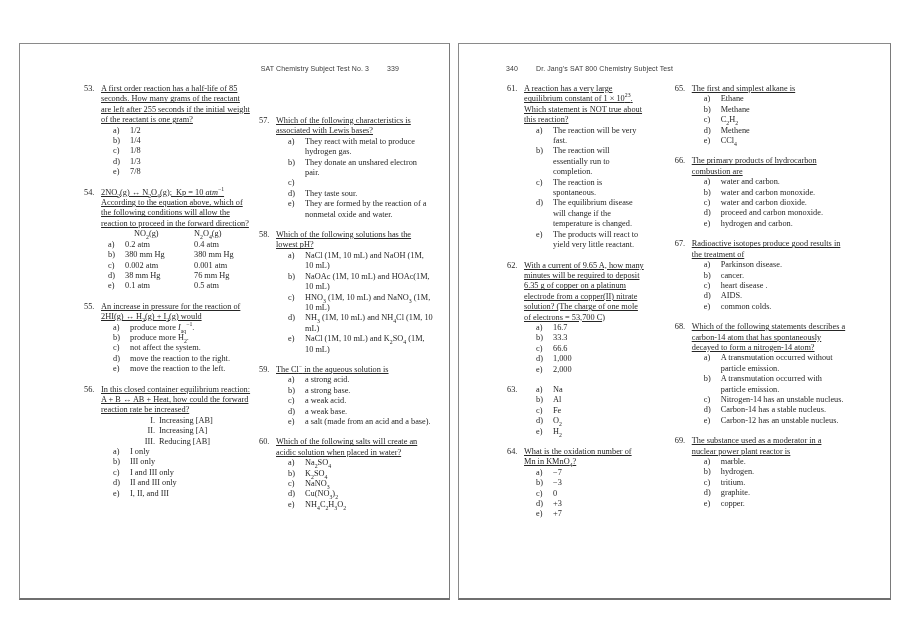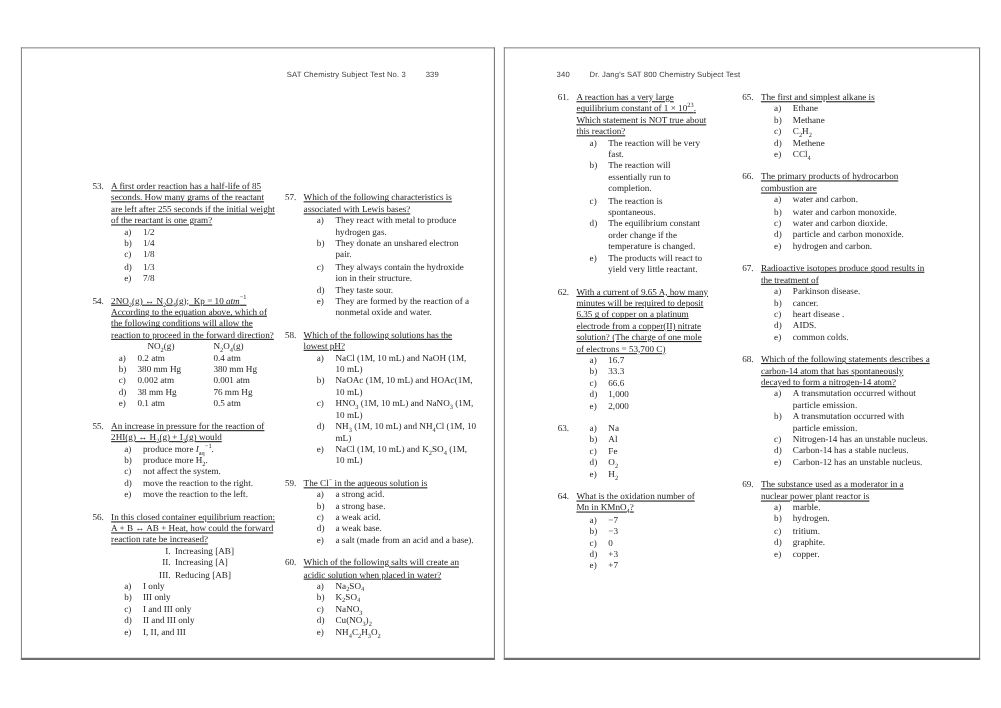--- a/index.html
+++ b/index.html
@@ -22,24 +22,24 @@
     font-size:7px;color:#3a3a3a;letter-spacing:0.1px;white-space:nowrap;
   }
   .page-left .page-header{right:50px;text-align:right;}
   .page-right .page-header{left:47px;text-align:left;}
   .page-left .header-page-number{margin-left:18px;}
   .page-right .header-title{margin-left:18px;}
 
   .page-content{
     position:absolute;top:40px;bottom:8px;display:flex;overflow:hidden;
   }
-  .page-left .page-content{left:64px;right:16px;align-items:flex-end;}
+  .page-left .page-content{left:64px;right:16px;}
   .page-right .page-content{left:48px;right:44px;}
   .page-left .col-a{width:168px;}
-  .page-left .col-b{width:175px;margin-left:8px;}
+  .page-left .col-b{width:175px;margin-left:8px;margin-top:32px;}
   .page-right .col-a{width:152px;}
   .page-right .col-b{width:189px;margin-left:30px;}
 
   .col{font-size:8.3px;line-height:10.4px;}
   .question{display:grid;grid-template-columns:17px 1fr;margin-bottom:10px;}
   .q-num{white-space:nowrap;}
   .q-text{text-align:left;text-decoration:underline;}
   sub,sup{font-size:70%;line-height:0;}
   i{font-style:italic;}
 
@@ -200,21 +200,20 @@
             <div class="opt">
               <span class="opt-letter">a)</span>
               <span class="opt-text">They react with metal to produce hydrogen gas.</span>
             </div>
             <div class="opt">
               <span class="opt-letter">b)</span>
               <span class="opt-text">They donate an unshared electron pair.</span>
             </div>
             <div class="opt">
               <span class="opt-letter">c)</span>
-              <span class="opt-text">They always contain the hydroxide ion in their structure.</span>
             </div>
             <div class="opt">
               <span class="opt-letter">d)</span>
               <span class="opt-text">They taste sour.</span>
             </div>
             <div class="opt">
               <span class="opt-letter">e)</span>
               <span class="opt-text">They are formed by the reaction of a nonmetal oxide and water.</span>
             </div>
           </div>
@@ -318,21 +317,21 @@
             <div class="opt">
               <span class="opt-letter">b)</span>
               <span class="opt-text">The reaction will essentially run to completion.</span>
             </div>
             <div class="opt">
               <span class="opt-letter">c)</span>
               <span class="opt-text">The reaction is spontaneous.</span>
             </div>
             <div class="opt">
               <span class="opt-letter">d)</span>
-              <span class="opt-text">The equilibrium constant order change if the temperature is changed.</span>
+              <span class="opt-text">The equilibrium disease will change if the temperature is changed.</span>
             </div>
             <div class="opt">
               <span class="opt-letter">e)</span>
               <span class="opt-text">The products will react to yield very little reactant.</span>
             </div>
           </div>
         </div>
         <div class="question">
           <div class="q-num">62.</div>
           <div class="q-body">
@@ -449,21 +448,21 @@
             <div class="opt">
               <span class="opt-letter">b)</span>
               <span class="opt-text">water and carbon monoxide.</span>
             </div>
             <div class="opt">
               <span class="opt-letter">c)</span>
               <span class="opt-text">water and carbon dioxide.</span>
             </div>
             <div class="opt">
               <span class="opt-letter">d)</span>
-              <span class="opt-text">particle and carbon monoxide.</span>
+              <span class="opt-text">proceed and carbon monoxide.</span>
             </div>
             <div class="opt">
               <span class="opt-letter">e)</span>
               <span class="opt-text">hydrogen and carbon.</span>
             </div>
           </div>
         </div>
         <div class="question">
           <div class="q-num">67.</div>
           <div class="q-body">

